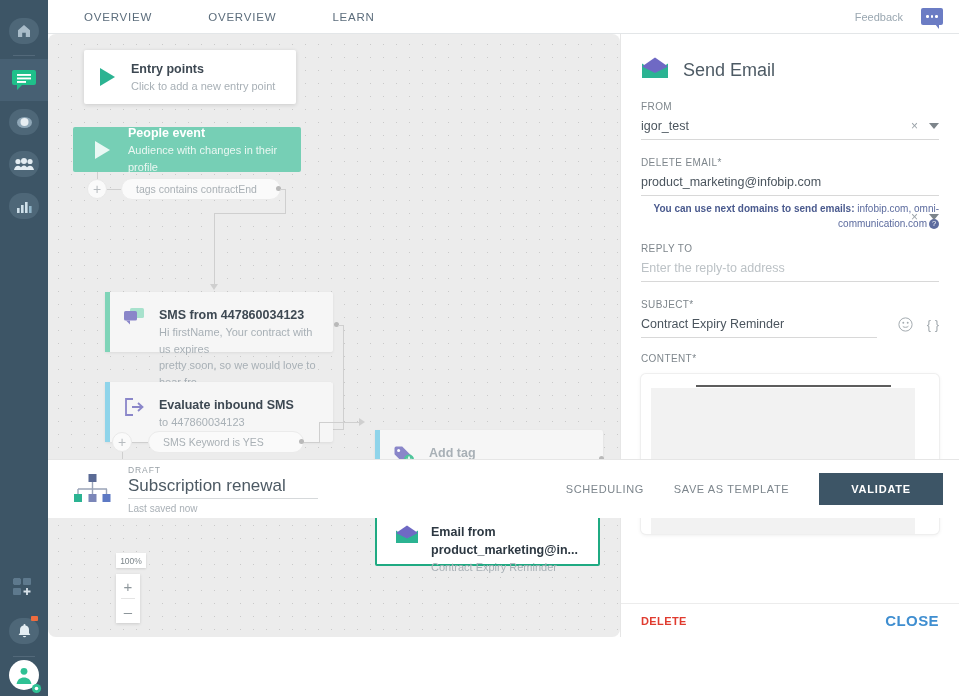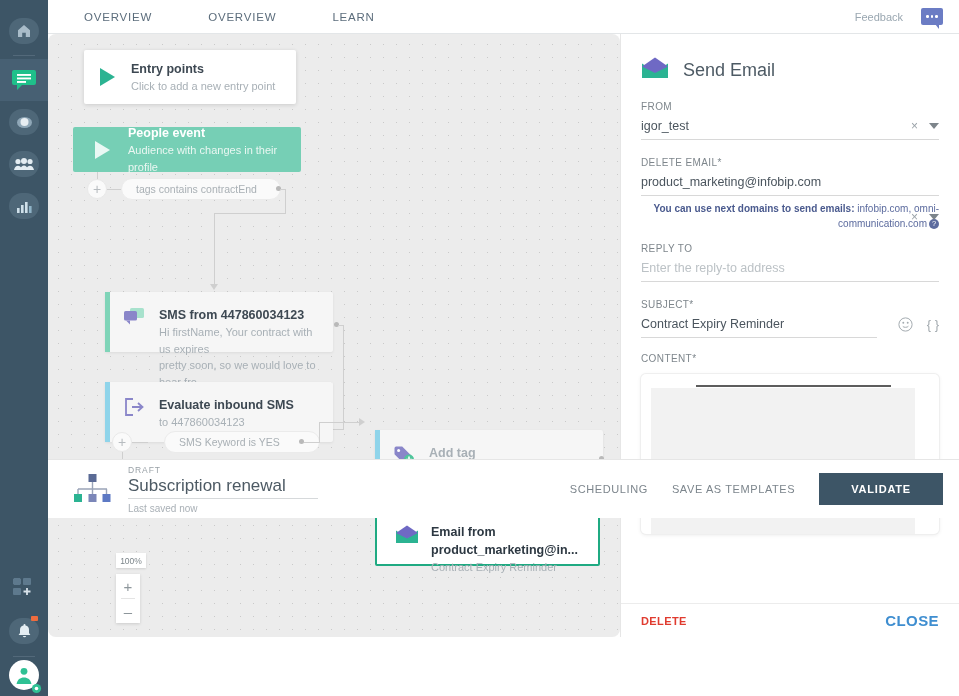--- a/index.html
+++ b/index.html
@@ -217,21 +217,21 @@
   }
   .flow-glyph { width: 40px; height: 34px; position: relative; margin-right: 16px; }
   .doc-meta { display: flex; flex-direction: column; }
   .doc-status { font-size: 8.5px; letter-spacing: .9px; color: #9aa2a8; }
   .doc-title {
     font-size: 17px; color: #4d5a64; border: 0; border-bottom: 1px solid #d6d9db;
     background: transparent; font-family: "Liberation Sans", sans-serif;
     width: 190px; outline: none; padding: 1px 0 2px 0;
   }
   .doc-saved { font-size: 10px; color: #a9b0b6; margin-top: 4px; }
-  .bottom-actions { margin-left: auto; display: flex; align-items: center; gap: 24px; }
+  .bottom-actions { margin-left: auto; display: flex; align-items: center; gap: 30px; }
   .txt-btn { font-size: 11px; letter-spacing: .6px; color: #7c858c; cursor: pointer; }
   .validate-btn {
     background: #3d5566; color: #ffffff; font-size: 11px; letter-spacing: .8px;
     font-weight: bold; padding: 10px 32px; border: 0; cursor: pointer;
     font-family: "Liberation Sans", sans-serif;
   }
 </style>
 </head>
 <body>
 
@@ -395,21 +395,21 @@
       </span>
       <span>
         <div class="node-title">Evaluate inbound SMS</div>
         <div class="node-sub">to 447860034123</div>
       </span>
     </div>
 
     <div class="conn" style="left:74px; top:408px; width:1px; height:35px;"></div>
     <div class="plus-circle" style="left:64px; top:398px;">+</div>
     <div class="conn" style="left:84px; top:408px; width:16px; height:1px;"></div>
-    <div class="pill" style="left:116px; top:397px; width:156px;">SMS Keyword is YES</div>
+    <div class="pill" style="left:100px; top:397px; width:156px;">SMS Keyword is YES</div>
     <div class="dot-node" style="left:251px; top:405px;"></div>
 
     <div class="conn" style="left:74px; top:443px; width:26px; height:1px;"></div>
     <div class="dot-node" style="left:251px; top:436px;"></div>
 
     <div class="conn" style="left:256px; top:408px; width:16px; height:1px;"></div>
     <div class="conn" style="left:271px; top:388px; width:1px; height:21px;"></div>
     <div class="conn" style="left:271px; top:388px; width:40px; height:1px;"></div>
     <div class="arrow-head" style="left:311px; top:384px; border-left:6px solid #cfcfcf; border-right:0;"></div>
 
@@ -538,18 +538,18 @@
         <rect x="30.5" y="22" width="8" height="8" fill="#5d79c4"></rect>
       </svg>
     </span>
     <span class="doc-meta">
       <span class="doc-status">DRAFT</span>
       <input class="doc-title" value="Subscription renewal" style="">
       <span class="doc-saved">Last saved now</span>
     </span>
     <span class="bottom-actions">
       <span class="txt-btn">SCHEDULING</span>
-      <span class="txt-btn">SAVE AS TEMPLATES</span>
+      <span class="txt-btn">SAVE AS TEMPLATE</span>
       <button class="validate-btn">VALIDATE</button>
     </span>
   </div>
 
 </div>
 
 </body></html>

